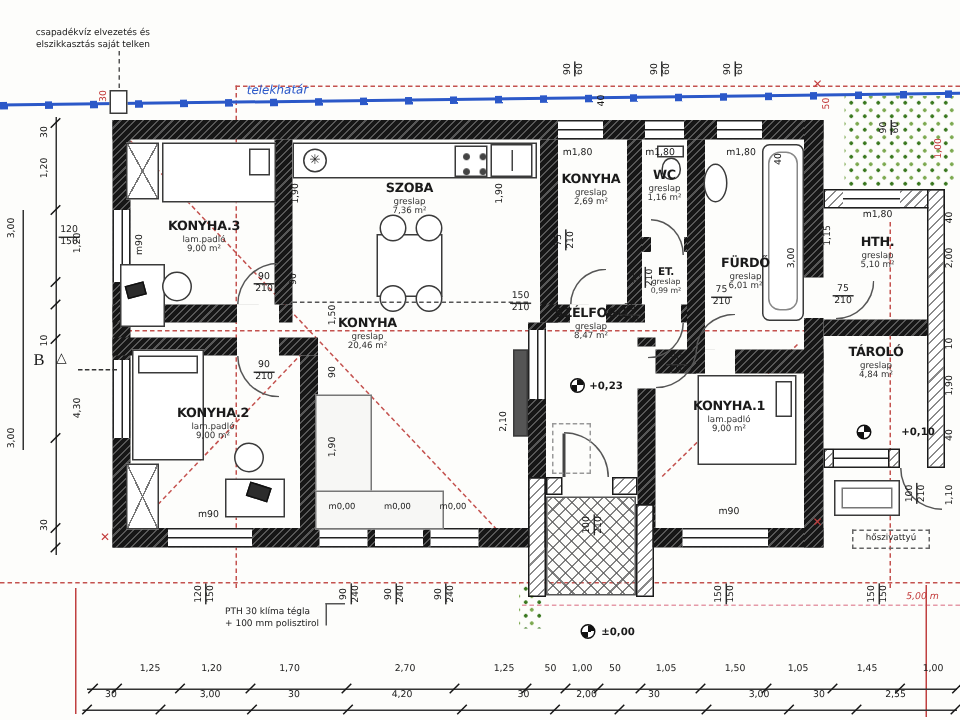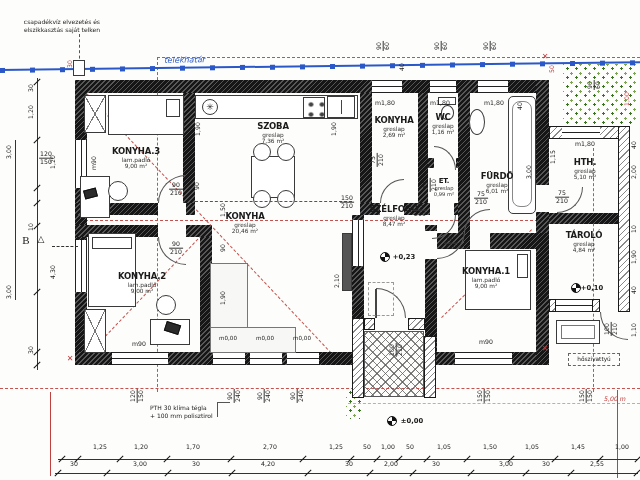--- a/index.html
+++ b/index.html
@@ -250,21 +250,21 @@
   </div>
   <div class="room-label" style="left:584px;top:231px">
     <div class="rname">TÁROLÓ</div>
       <div class="rsub">greslap</div>
       <div class="rsub">4,84 m²</div>
   </div>
 
   <div class="lvl" style="left:385px;top:257px"></div>
   <div class="dim lvltxt" style="left:404px;top:257px">+0,23</div>
   <div class="lvl" style="left:576px;top:288px"></div>
-  <div class="dim lvltxt" style="left:592px;top:288px">+0,10</div>
+  <div class="dim lvltxt" style="left:612px;top:288px">+0,10</div>
   <div class="lvl" style="left:392px;top:421px"></div>
   <div class="dim lvltxt" style="left:412px;top:421px">±0,00</div>
 
   <div class="frac" style="left:176px;top:189px">
     <span>90</span>
       <span>210</span>
     </div>
   <div class="frac" style="left:176px;top:248px">
     <span>90</span>
       <span>210</span>

